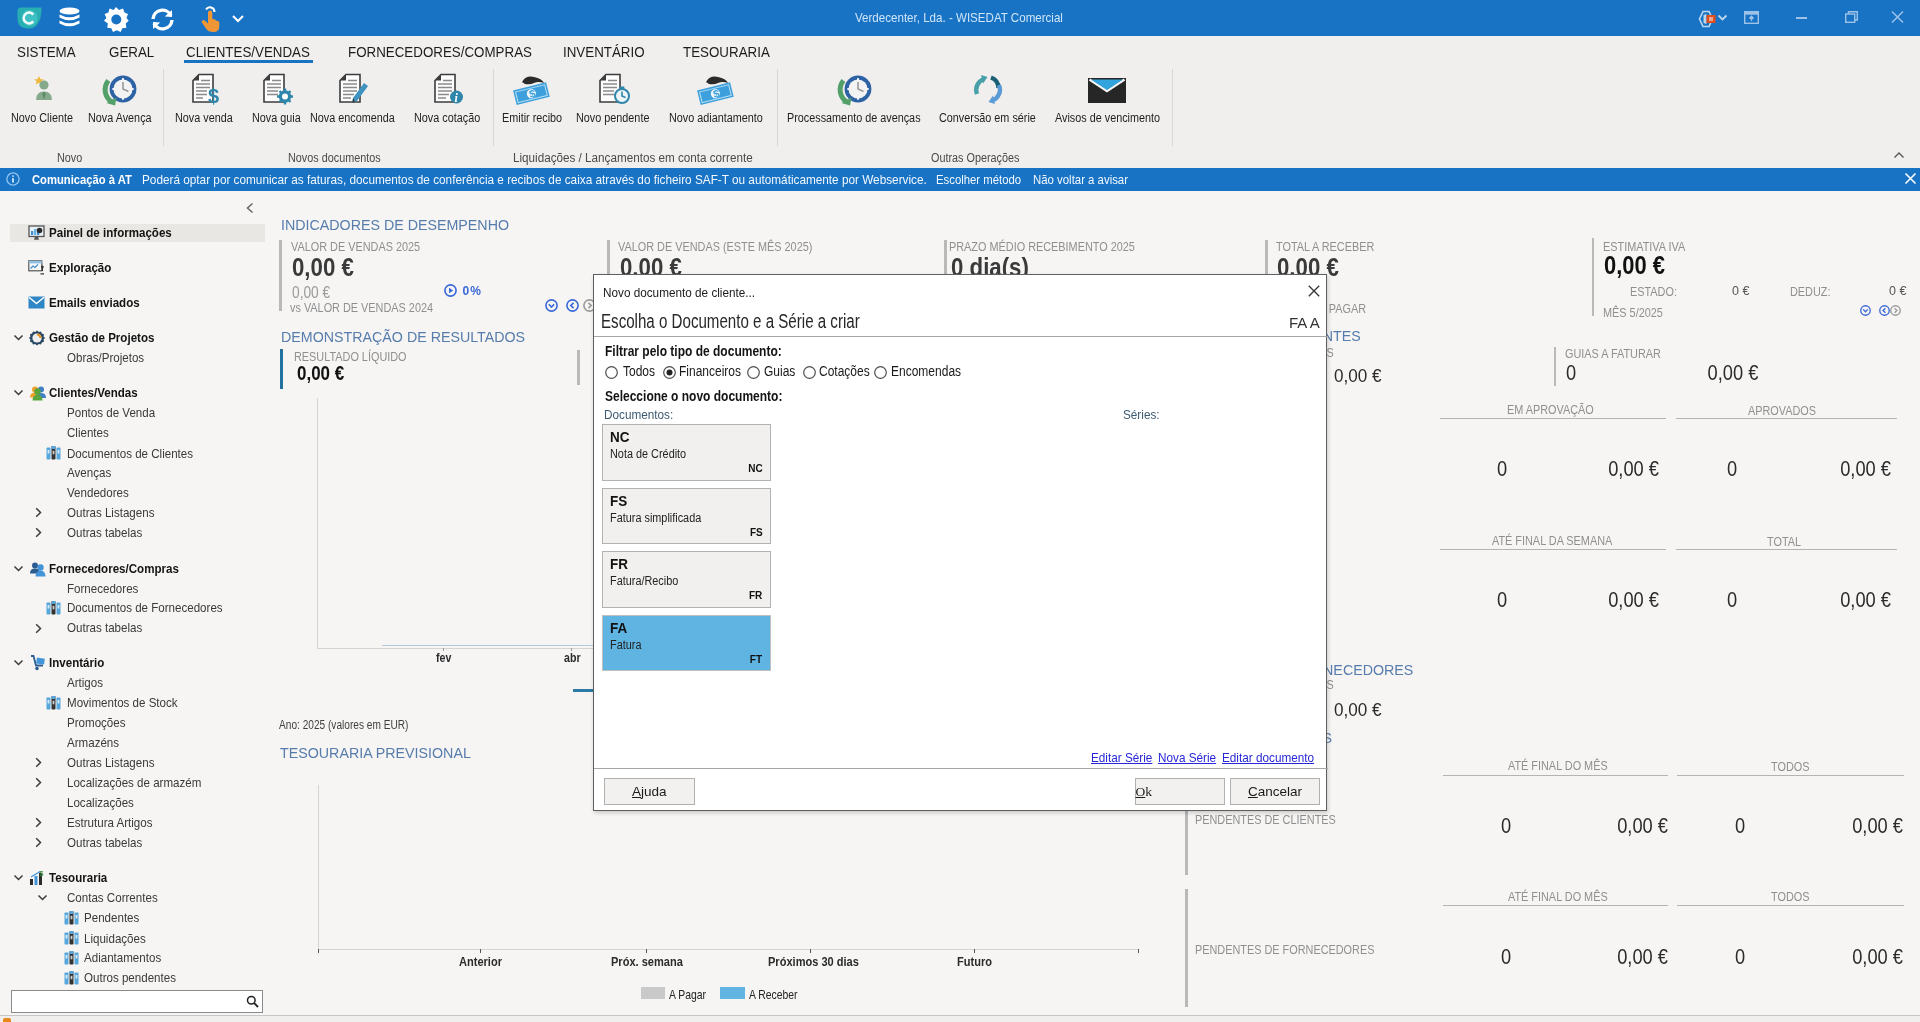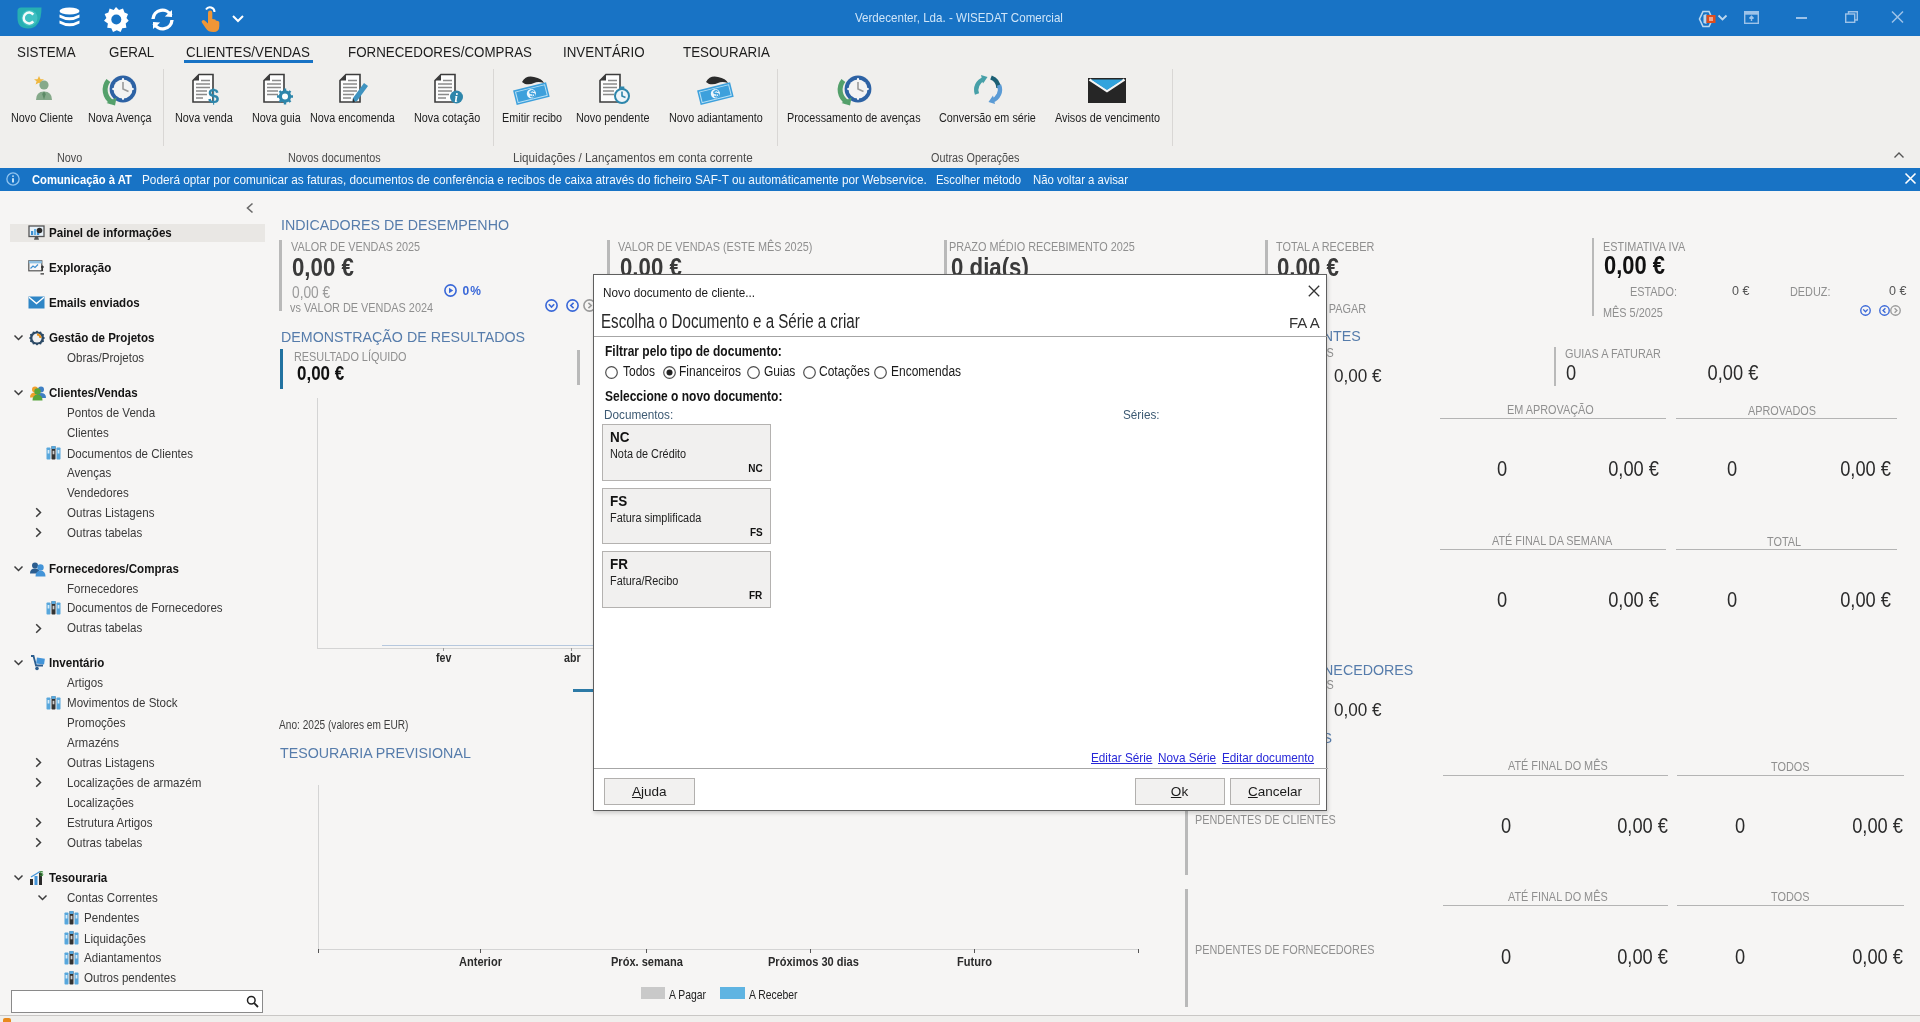--- a/index.html
+++ b/index.html
@@ -651,32 +651,37 @@
   <div class="abs" style="left:7.5px;top:212.5px;width:169px;height:56.5px;background:#f1f0ef;border:1px solid #b4b2b0;">
     <div class="t" style="left:7px;top:4px;font-size:15.5px;font-weight:bold;color:#111;">FS</div>
     <div class="t" style="left:7px;top:23px;font-size:12.5px;color:#222;">Fatura simplificada</div>
     <div class="t" style="right:7px;top:38px;font-size:11.5px;font-weight:bold;color:#111;transform-origin:100% 0;transform:scaleX(0.87);">FS</div>
   </div>
   <div class="abs" style="left:7.5px;top:276px;width:169px;height:56.5px;background:#f1f0ef;border:1px solid #b4b2b0;">
     <div class="t" style="left:7px;top:4px;font-size:15.5px;font-weight:bold;color:#111;">FR</div>
     <div class="t" style="left:7px;top:23px;font-size:12.5px;color:#222;">Fatura/Recibo</div>
     <div class="t" style="right:7px;top:38px;font-size:11.5px;font-weight:bold;color:#111;transform-origin:100% 0;transform:scaleX(0.87);">FR</div>
   </div>
+  <div class="abs" style="left:7.5px;top:339.5px;width:169px;height:56.5px;background:#5fb4e2;border:1px solid #c0c0c0;">
+    <div class="t" style="left:7px;top:4px;font-size:15.5px;font-weight:bold;color:#111;">FA</div>
+    <div class="t" style="left:7px;top:23px;font-size:12.5px;color:#222;">Fatura</div>
+    <div class="t" style="right:7px;top:38px;font-size:11.5px;font-weight:bold;color:#111;transform-origin:100% 0;transform:scaleX(0.87);">FT</div>
+  </div>
 
   <div class="t" style="left:528.5px;top:133px;font-size:13.5px;color:#3d5a73;">Séries:</div>
 
   <div class="t" style="left:497px;top:475.5px;font-size:13.5px;color:#2727d8;text-decoration:underline;">Editar Série</div>
   <div class="t" style="left:564px;top:475.5px;font-size:13.5px;color:#2727d8;text-decoration:underline;">Nova Série</div>
   <div class="t" style="left:628px;top:475.5px;font-size:13.5px;color:#2727d8;text-decoration:underline;">Editar documento</div>
 
   <div class="abs" style="left:0px;top:493px;width:734px;height:1px;background:#a6a6a6;"></div>
   <div class="abs" style="left:10px;top:502.5px;width:90.5px;height:27.5px;background:#f2f1f0;border:1px solid #b2b0ae;text-align:center;">
     <span style="font-size:13.5px;color:#1a1a1a;line-height:25px;"><u>A</u>juda</span>
   </div>
-  <div class="abs" style="left:540.5px;top:502.5px;width:90px;height:27.5px;background:#f2f1f0;border:1px solid #b2b0ae;text-align:center;">
+  <div class="abs" style="left:540.5px;top:502.5px;width:90px;height:27.5px;background:#f2f1f0;border:1px solid #b2b0ae;text-align:left;font-family:Liberation Serif, serif;">
     <span style="font-size:13.5px;color:#1a1a1a;line-height:25px;"><u>O</u>k</span>
   </div>
   <div class="abs" style="left:636px;top:502.5px;width:90px;height:27.5px;background:#f2f1f0;border:1px solid #b2b0ae;text-align:center;">
     <span style="font-size:13.5px;color:#1a1a1a;line-height:25px;"><u>C</u>ancelar</span>
   </div>
 </div>
 
 </div>
 
 </body></html>

